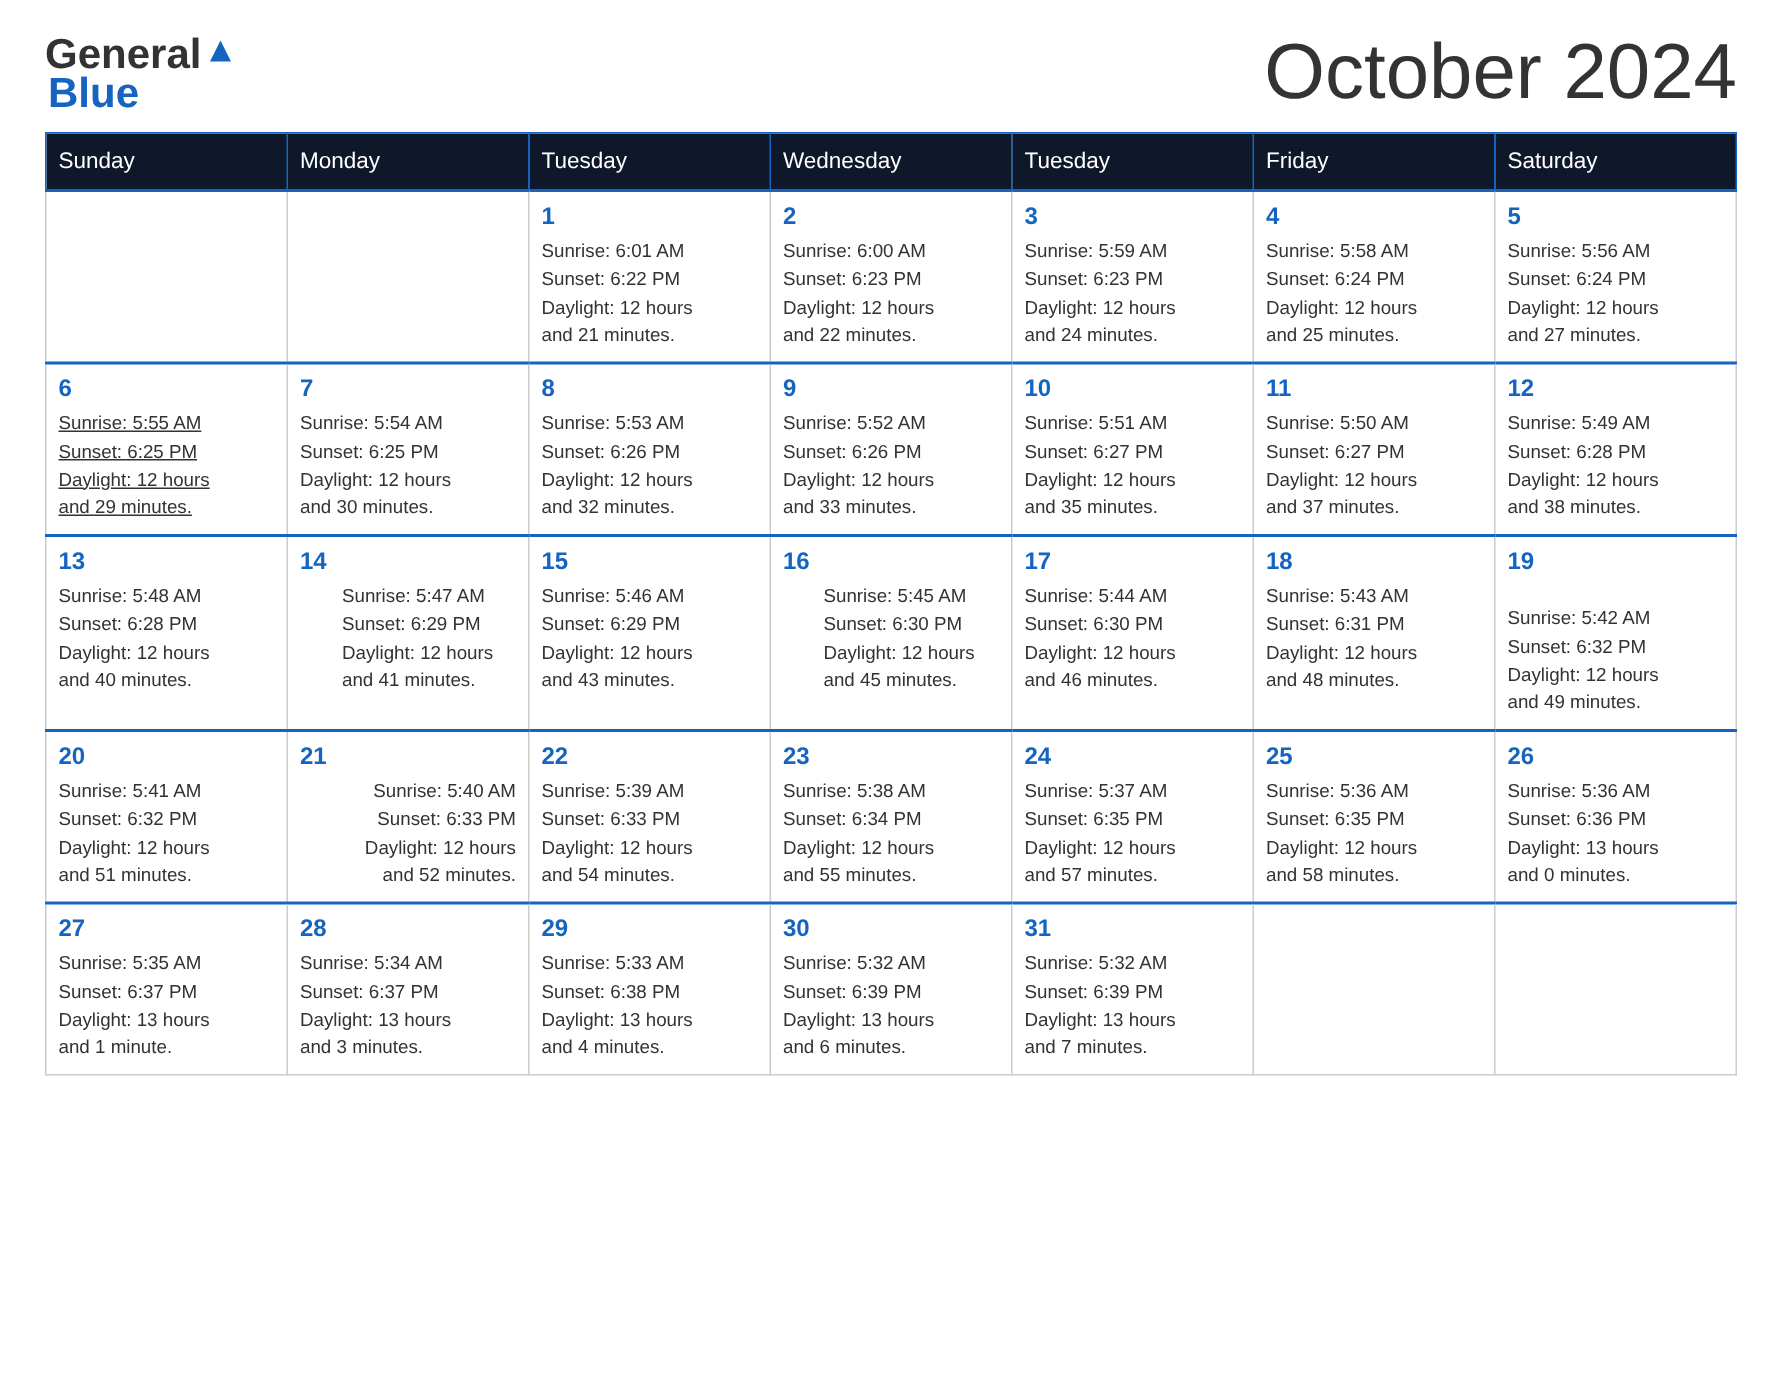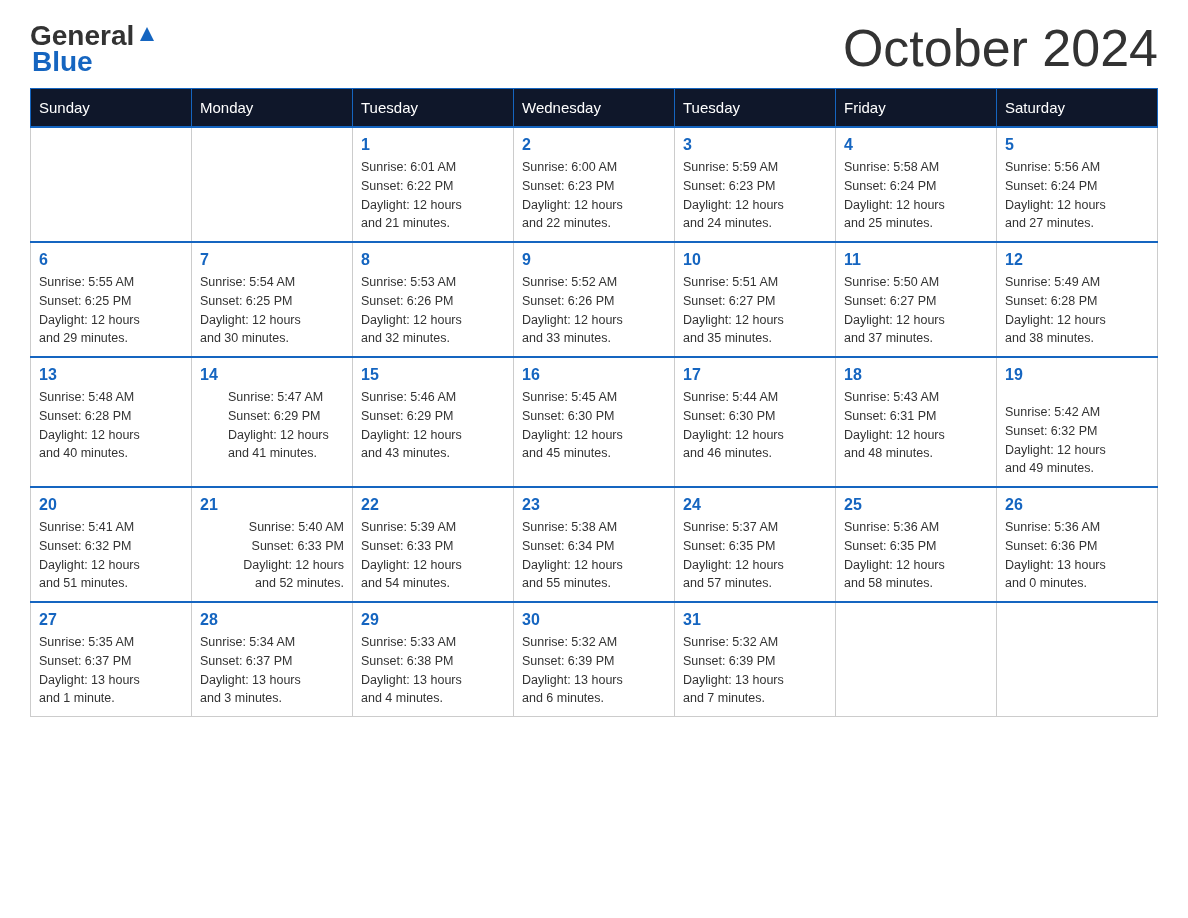--- a/index.html
+++ b/index.html
@@ -161,21 +161,21 @@
           <span class="day-number">5</span>
           <div class="day-info" style="white-space: pre-line;">Sunrise: 5:56 AM
 Sunset: 6:24 PM
 Daylight: 12 hours
 and 27 minutes.</div>
         </td>
       </tr>
       <tr>
         <td>
           <span class="day-number">6</span>
-          <div class="day-info" style="white-space: pre-line;">Sunrise: 5:55 AM
+          <div class="day-info" style="white-space: pre-line; text-decoration: underline;">Sunrise: 5:55 AM
 Sunset: 6:25 PM
 Daylight: 12 hours
 and 29 minutes.</div>
         </td>
         <td>
           <span class="day-number">7</span>
           <div class="day-info" style="white-space: pre-line;">Sunrise: 5:54 AM
 Sunset: 6:25 PM
 Daylight: 12 hours
 and 30 minutes.</div>
@@ -233,21 +233,21 @@
         </td>
         <td>
           <span class="day-number">15</span>
           <div class="day-info" style="white-space: pre-line;">Sunrise: 5:46 AM
 Sunset: 6:29 PM
 Daylight: 12 hours
 and 43 minutes.</div>
         </td>
         <td>
           <span class="day-number">16</span>
-          <div class="day-info" style="white-space: pre-line;">Sunrise: 5:45 AM
+          <div class="day-info" style="white-space: pre-line; margin-left: 27px;">Sunrise: 5:45 AM
 Sunset: 6:30 PM
 Daylight: 12 hours
 and 45 minutes.</div>
         </td>
         <td>
           <span class="day-number">17</span>
           <div class="day-info" style="white-space: pre-line;">Sunrise: 5:44 AM
 Sunset: 6:30 PM
 Daylight: 12 hours
 and 46 minutes.</div>

